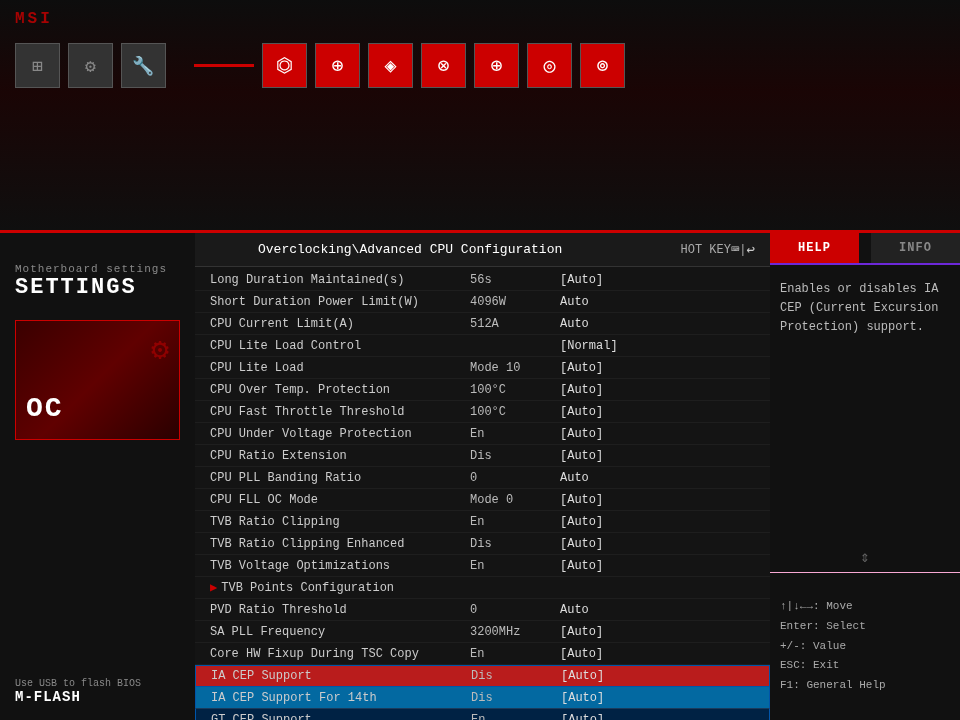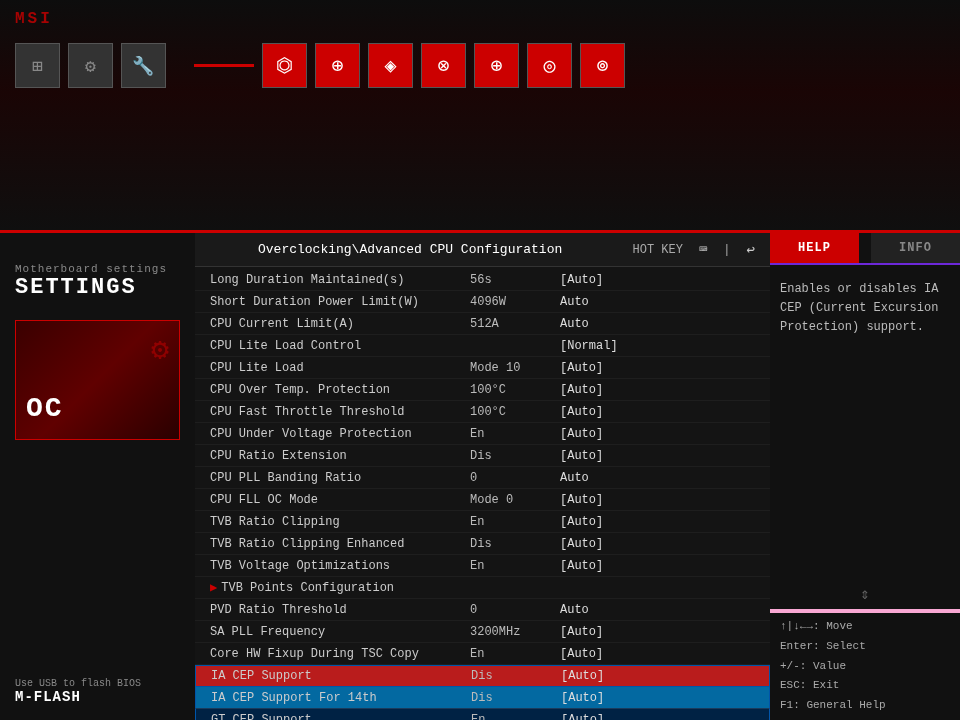--- a/index.html
+++ b/index.html
@@ -125,21 +125,21 @@
 
     .breadcrumb-text {
       color: #ffffff;
       font-size: 13px;
       margin-left: 48px;
     }
 
     .hotkey-area {
       display: flex;
       align-items: center;
-      gap: 16px;
+      gap: 0;
       color: #aaa;
       font-size: 12px;
     }
 
     .hotkey-icon {
       color: #ccc;
       font-size: 14px;
     }
 
     .scroll-back-btn {
@@ -250,22 +250,22 @@
     }
 
     .scroll-indicator {
       text-align: center;
       color: #666;
       font-size: 16px;
       padding: 5px 0;
     }
 
     .key-hints {
-      padding: 4px 10px;
-      border-top: 4px solid #f9a8d4;
+      padding: 24px 10px;
+      border-top: 1px solid #f9a8d4;
     }
 
     .key-hint-row {
       color: #aaaaaa;
       font-size: 11px;
       line-height: 1.8;
     }
 
     
     .top-content {

